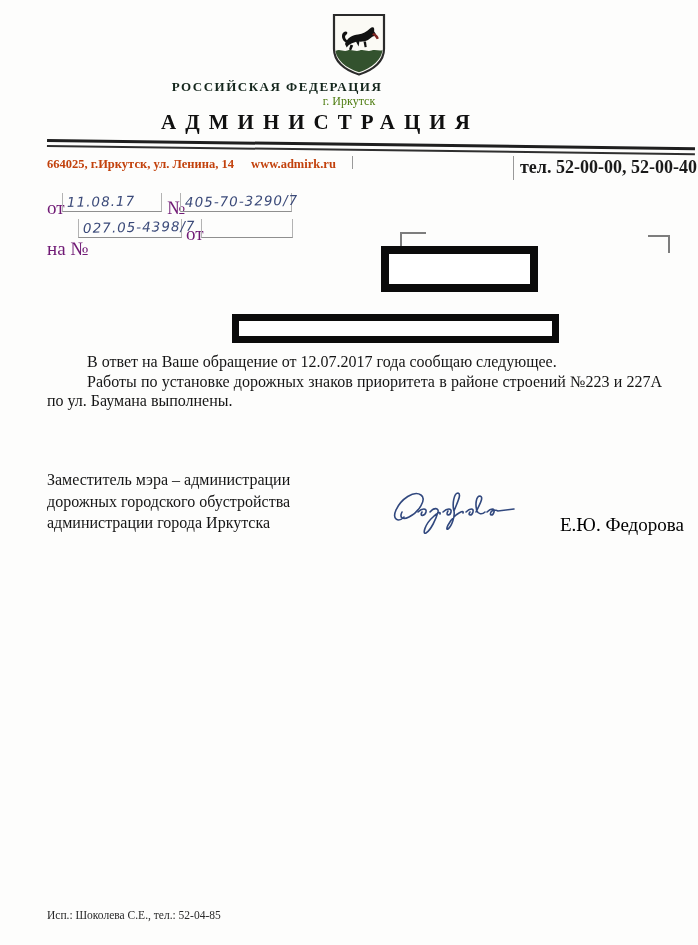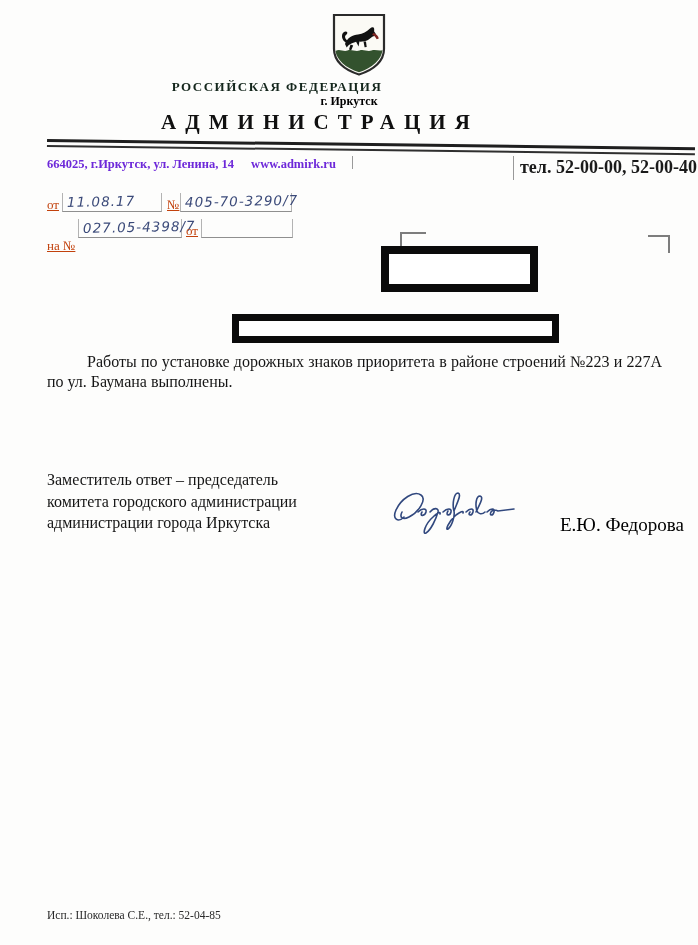--- a/index.html
+++ b/index.html
@@ -9,39 +9,39 @@
     margin:0 auto;
     background:#fdfdfc;
     font-family:"Liberation Serif", serif;
     color:#1c1c1c;
     overflow:hidden;
   }
   .abs{position:absolute;}
   
   .emblem{left:330px;top:12px;}
   .country{left:0;top:79px;width:554px;text-align:center;font-weight:bold;font-size:13px;letter-spacing:1.5px;color:#14261c;}
-  .city{left:0;top:94px;width:698px;text-align:center;font-weight:bold;font-size:12px;color:#000000;}
+  .city{left:0;top:94px;width:698px;text-align:center;font-weight:normal;font-size:12px;color:#4d7c0f;}
   .org-title{left:0;top:110px;width:640px;text-align:center;font-weight:bold;font-size:21px;letter-spacing:9px;color:#101010;}
   .double-rule{
     left:47px;top:139px;width:648px;height:3px;
     border-top:3px solid #1f1f1f;border-bottom:2px solid #2f2f2f;
     transform:rotate(0.72deg);transform-origin:left center;
   }
-  .address-row{left:47px;top:157px;font-weight:bold;font-size:12.5px;white-space:nowrap;color:#6d28d9;}
+  .address-row{left:47px;top:157px;font-weight:bold;font-size:12.5px;white-space:nowrap;color:#c2410c;}
   .address-row .site{margin-left:14px;}
   .tick{width:1px;height:13px;background:#9a9a9a;}
   .tick-mid{left:352px;top:156px;}
   .phone-cell{
     left:513px;top:156px;
     font-weight:bold;font-size:18px;white-space:nowrap;color:#1a1a1a;
     border-left:1px solid #999;border-right:1px solid #999;
     padding:1px 6px 2px 6px;
   }
   
-  .ref-label{font-size:13px;color:#c2410c;text-decoration:underline;}
+  .ref-label{font-size:19px;color:#701a75;}
   .hfield{
     border-left:1px solid #b3b3b3;border-right:1px solid #b3b3b3;border-bottom:1px solid #8f8f8f;
     height:19px;box-sizing:border-box;
   }
   .hand{
     font-family:"DejaVu Sans", sans-serif;
     font-style:italic;
     font-size:13.5px;
     color:#3b4a79;
     letter-spacing:1px;
@@ -112,26 +112,27 @@
       <span class="hand"></span>
     </span>
 
   <div class="abs corner-left"></div>
   <div class="abs corner-right"></div>
 
   <div class="abs redact1"></div>
   <div class="abs redact2"></div>
 
   <div class="abs body-text">
+    <p>В ответ на Ваше обращение от 12.07.2017 года сообщаю следующее.</p>
     <p>Работы по установке дорожных знаков приоритета в районе строений №223 и 227А по ул. Баумана выполнены.</p>
   </div>
 
   <div class="abs sig-position">
-    <div>Заместитель ответ – председатель</div>
-    <div>комитета городского администрации</div>
+    <div>Заместитель мэра – администрации</div>
+    <div>дорожных городского обустройства</div>
     <div>администрации города Иркутска</div>
   </div>
 
   <div class="abs sig-scribble">
     <svg width="136" height="60" viewBox="0 0 136 60" aria-hidden="true">
       <g fill="none" stroke="#31487e" stroke-width="1.6" stroke-linecap="round">
         <path d="M16 36 C10 42 4 38 8 29 C13 18 26 9 33 14 C39 18 31 31 21 36 C15 39 11 37 14 31"></path>
         <path d="M30 31 C34 27 39 27 38 31 C37 35 31 36 34 31"></path>
         <path d="M42 31 C46 26 51 27 50 31 C48 38 43 49 38 52 C34 54 37 43 45 36 C49 32 53 30 52 33"></path>
         <path d="M55 31 C59 27 64 27 63 31 C62 35 57 35 60 30"></path>

